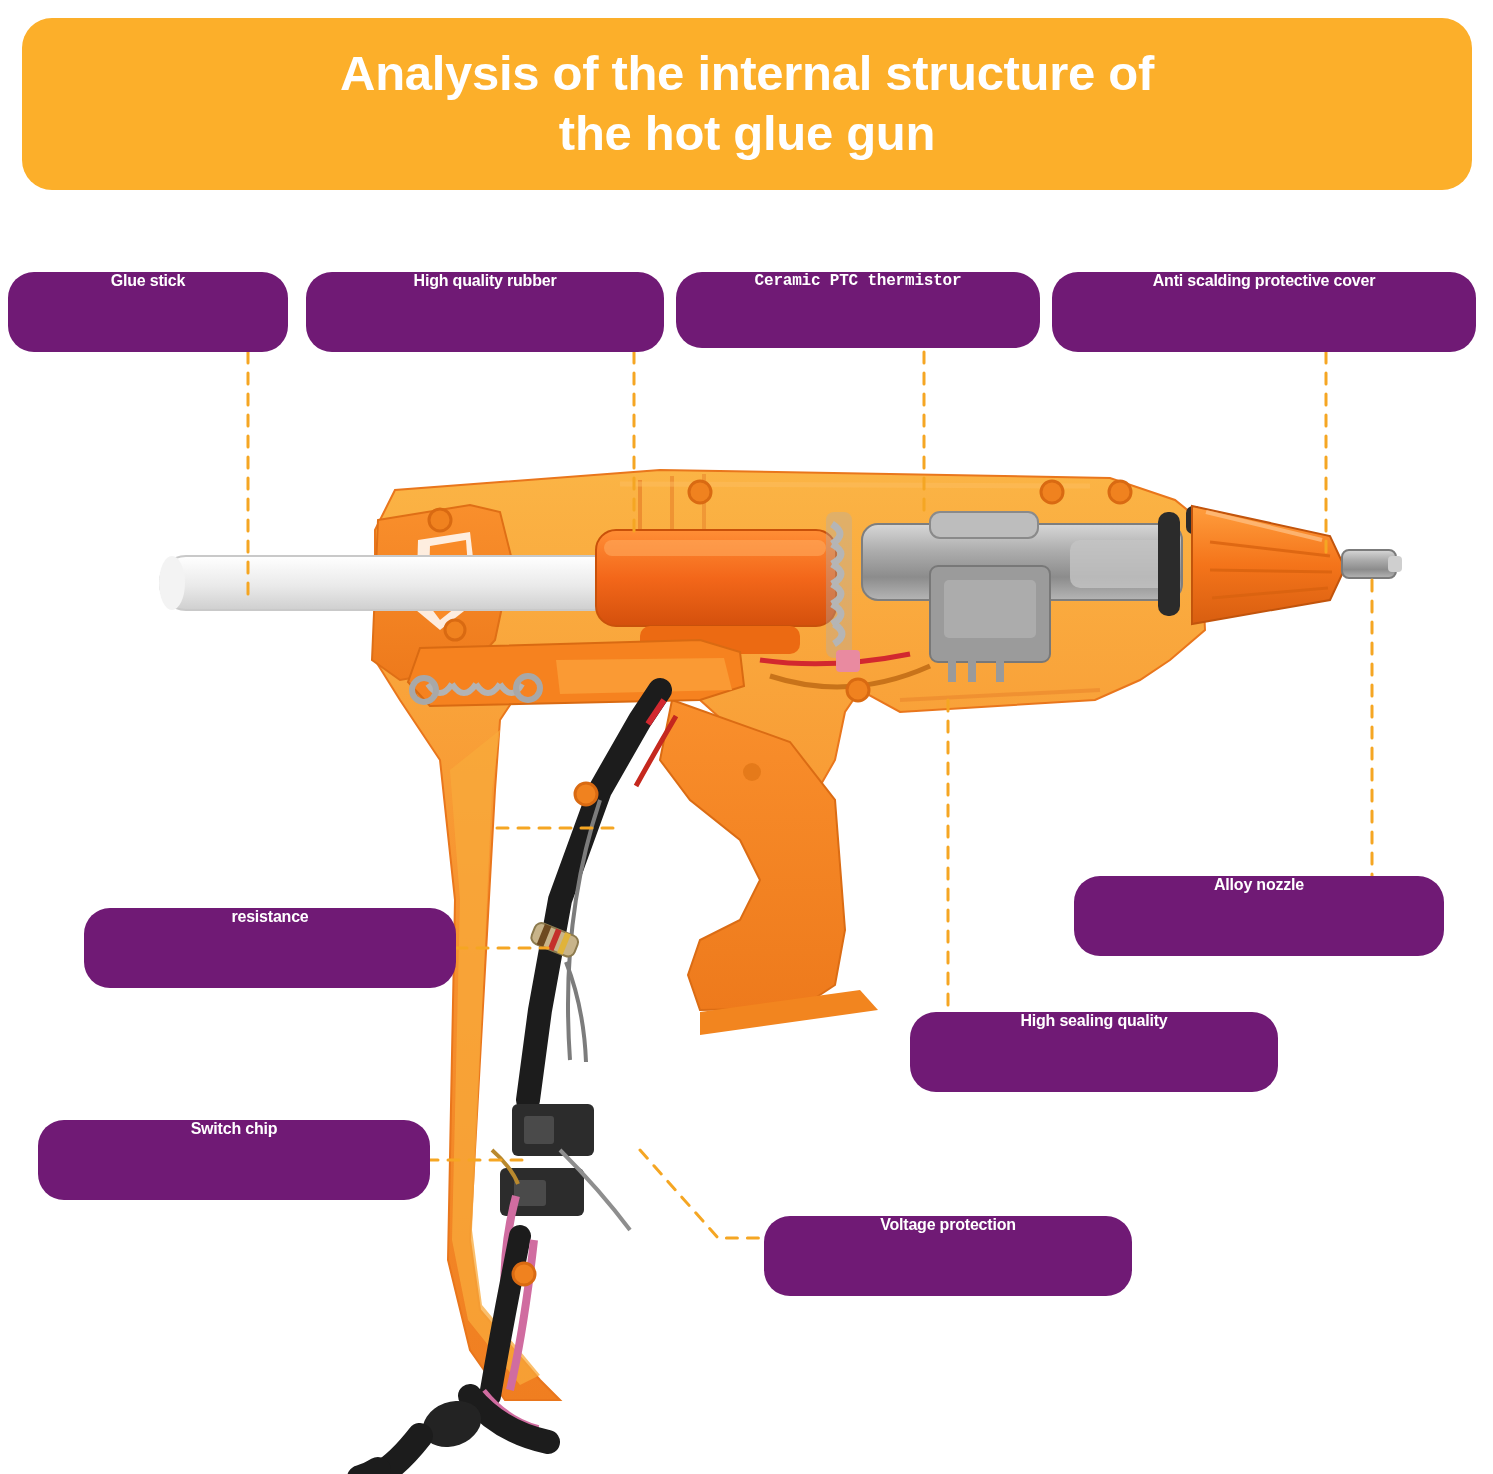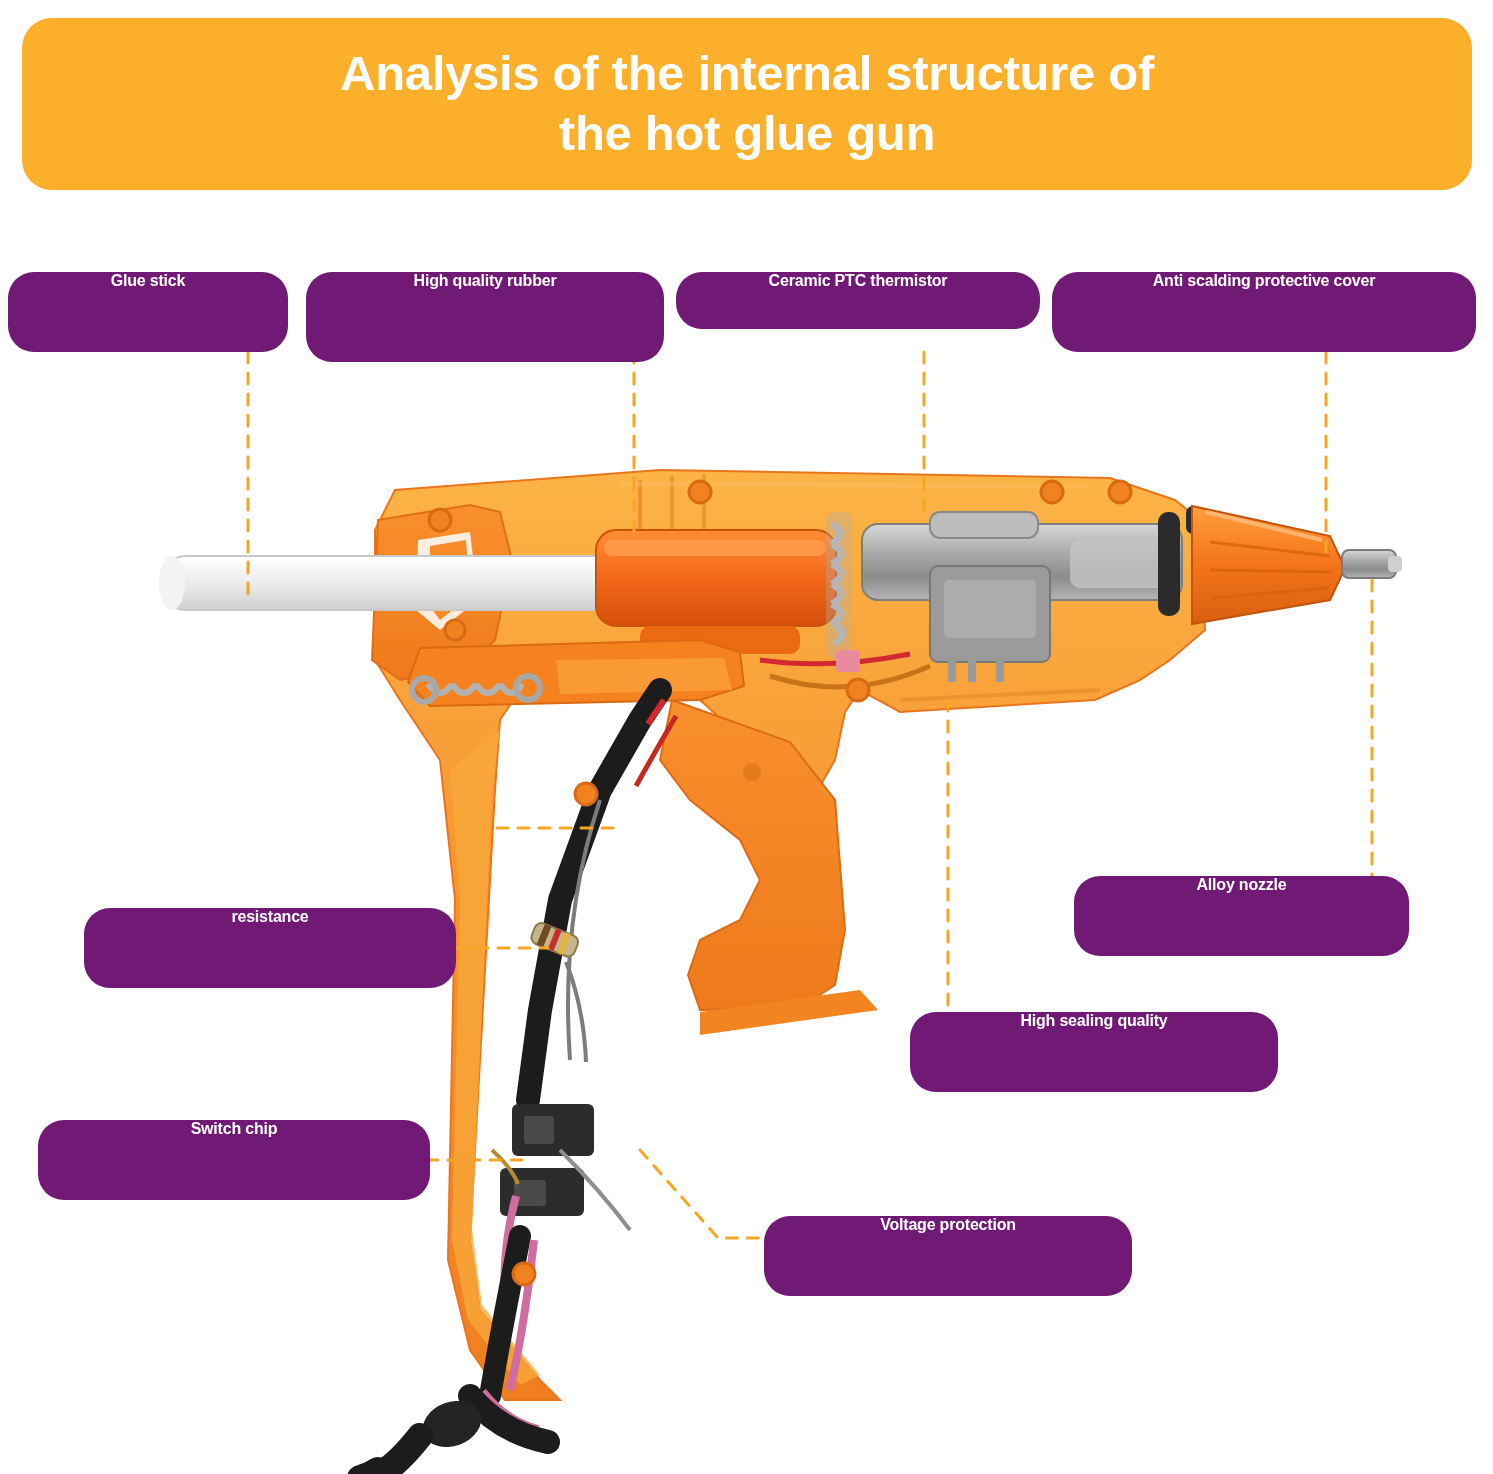--- a/index.html
+++ b/index.html
@@ -291,42 +291,42 @@
       <path d="M948 700 L948 1020"></path>
 
       <path d="M640 1150 L718 1238 L772 1238"></path>
     </g>
   </svg>
 
   <div class="pill" style="left:8px; top:272px; width:280px; height:80px;">
     <span>Glue stick</span>
   </div>
 
-  <div class="pill" style="left:306px; top:272px; width:358px; height:90px;">
+  <div class="pill" style="left:306px; top:272px; width:358px; height:80px;">
     <span>High quality rubber</span>
   </div>
 
-  <div class="pill" style="left:676px; top:272px; width:364px; height:57px;">
+  <div class="pill" style="left:676px; top:272px; width:364px; height:76px;font-family:Liberation Mono, monospace;">
     <span>Ceramic PTC thermistor</span>
   </div>
 
   <div class="pill" style="left:1052px; top:272px; width:424px; height:80px;">
     <span>Anti scalding protective cover</span>
   </div>
 
 
   <div class="pill" style="left:84px; top:908px; width:372px; height:80px;">
     <span>resistance</span>
   </div>
 
   <div class="pill" style="left:38px; top:1120px; width:392px; height:80px;">
     <span>Switch chip</span>
   </div>
 
-  <div class="pill" style="left:1074px; top:876px; width:335px; height:80px;">
+  <div class="pill" style="left:1074px; top:876px; width:370px; height:80px;">
     <span>Alloy nozzle</span>
   </div>
 
   <div class="pill" style="left:910px; top:1012px; width:368px; height:80px;">
     <span>High sealing quality</span>
   </div>
 
   <div class="pill" style="left:764px; top:1216px; width:368px; height:80px;">
     <span>Voltage protection</span>
   </div>

